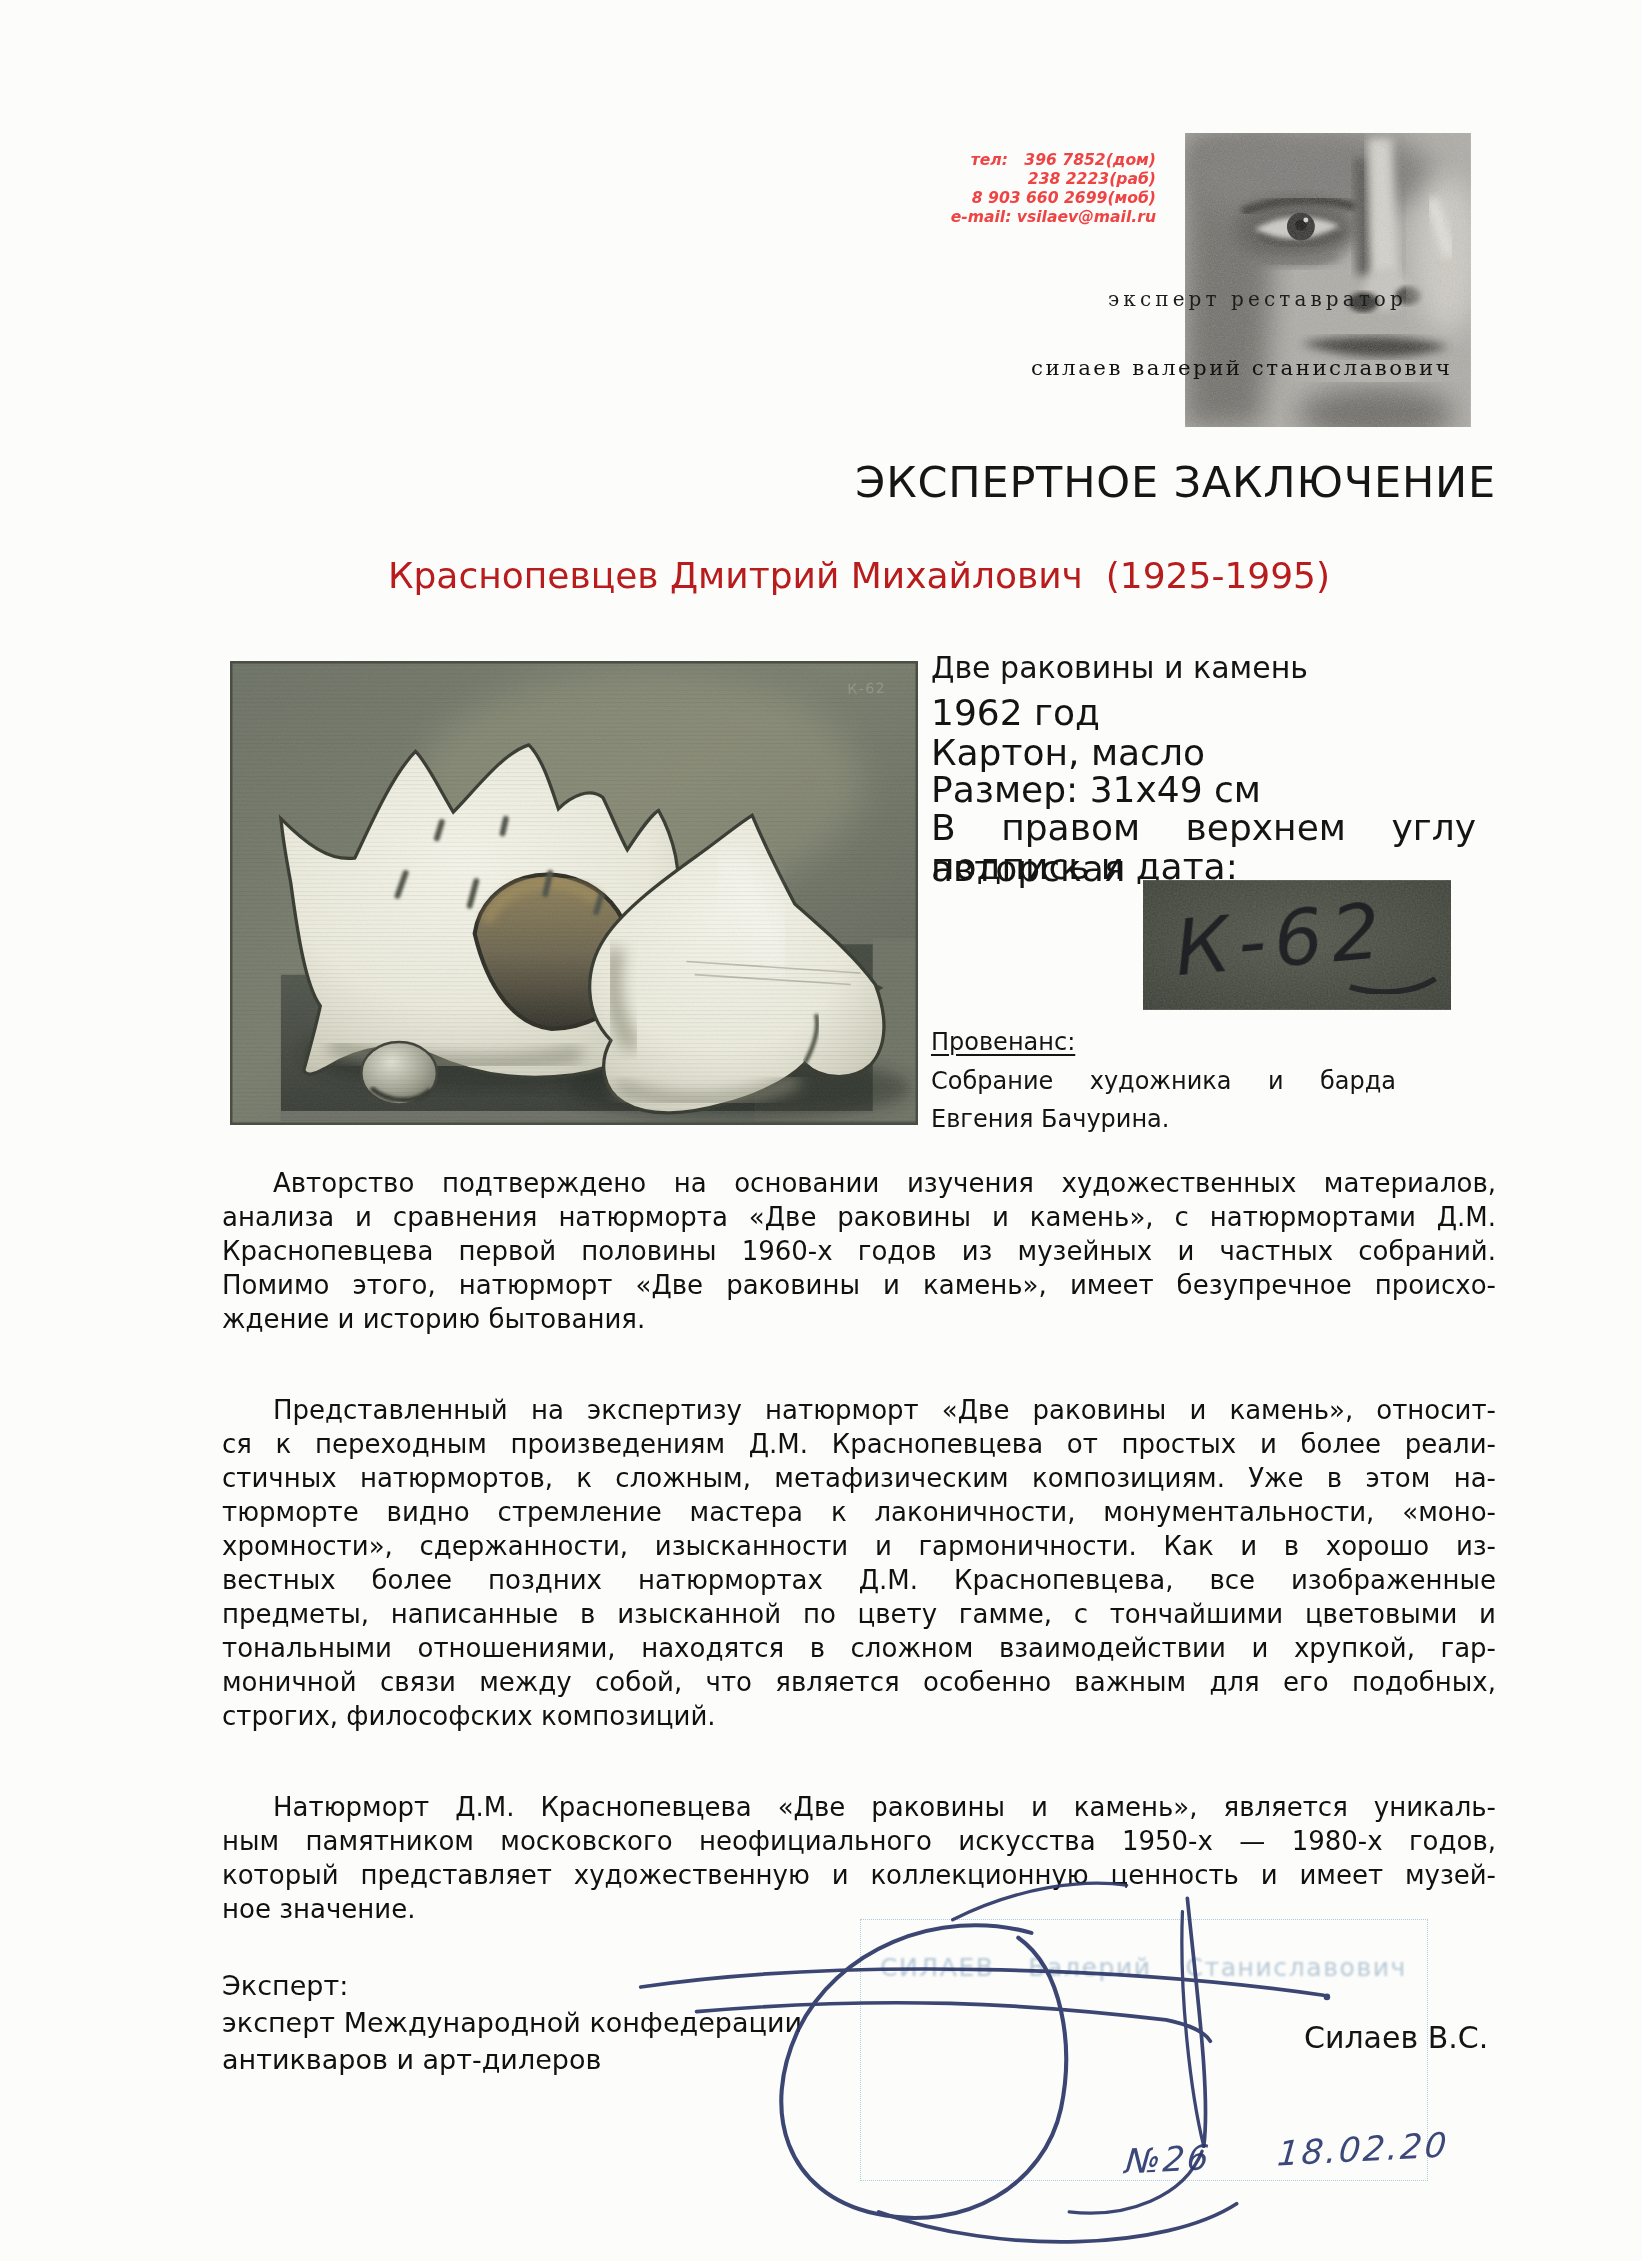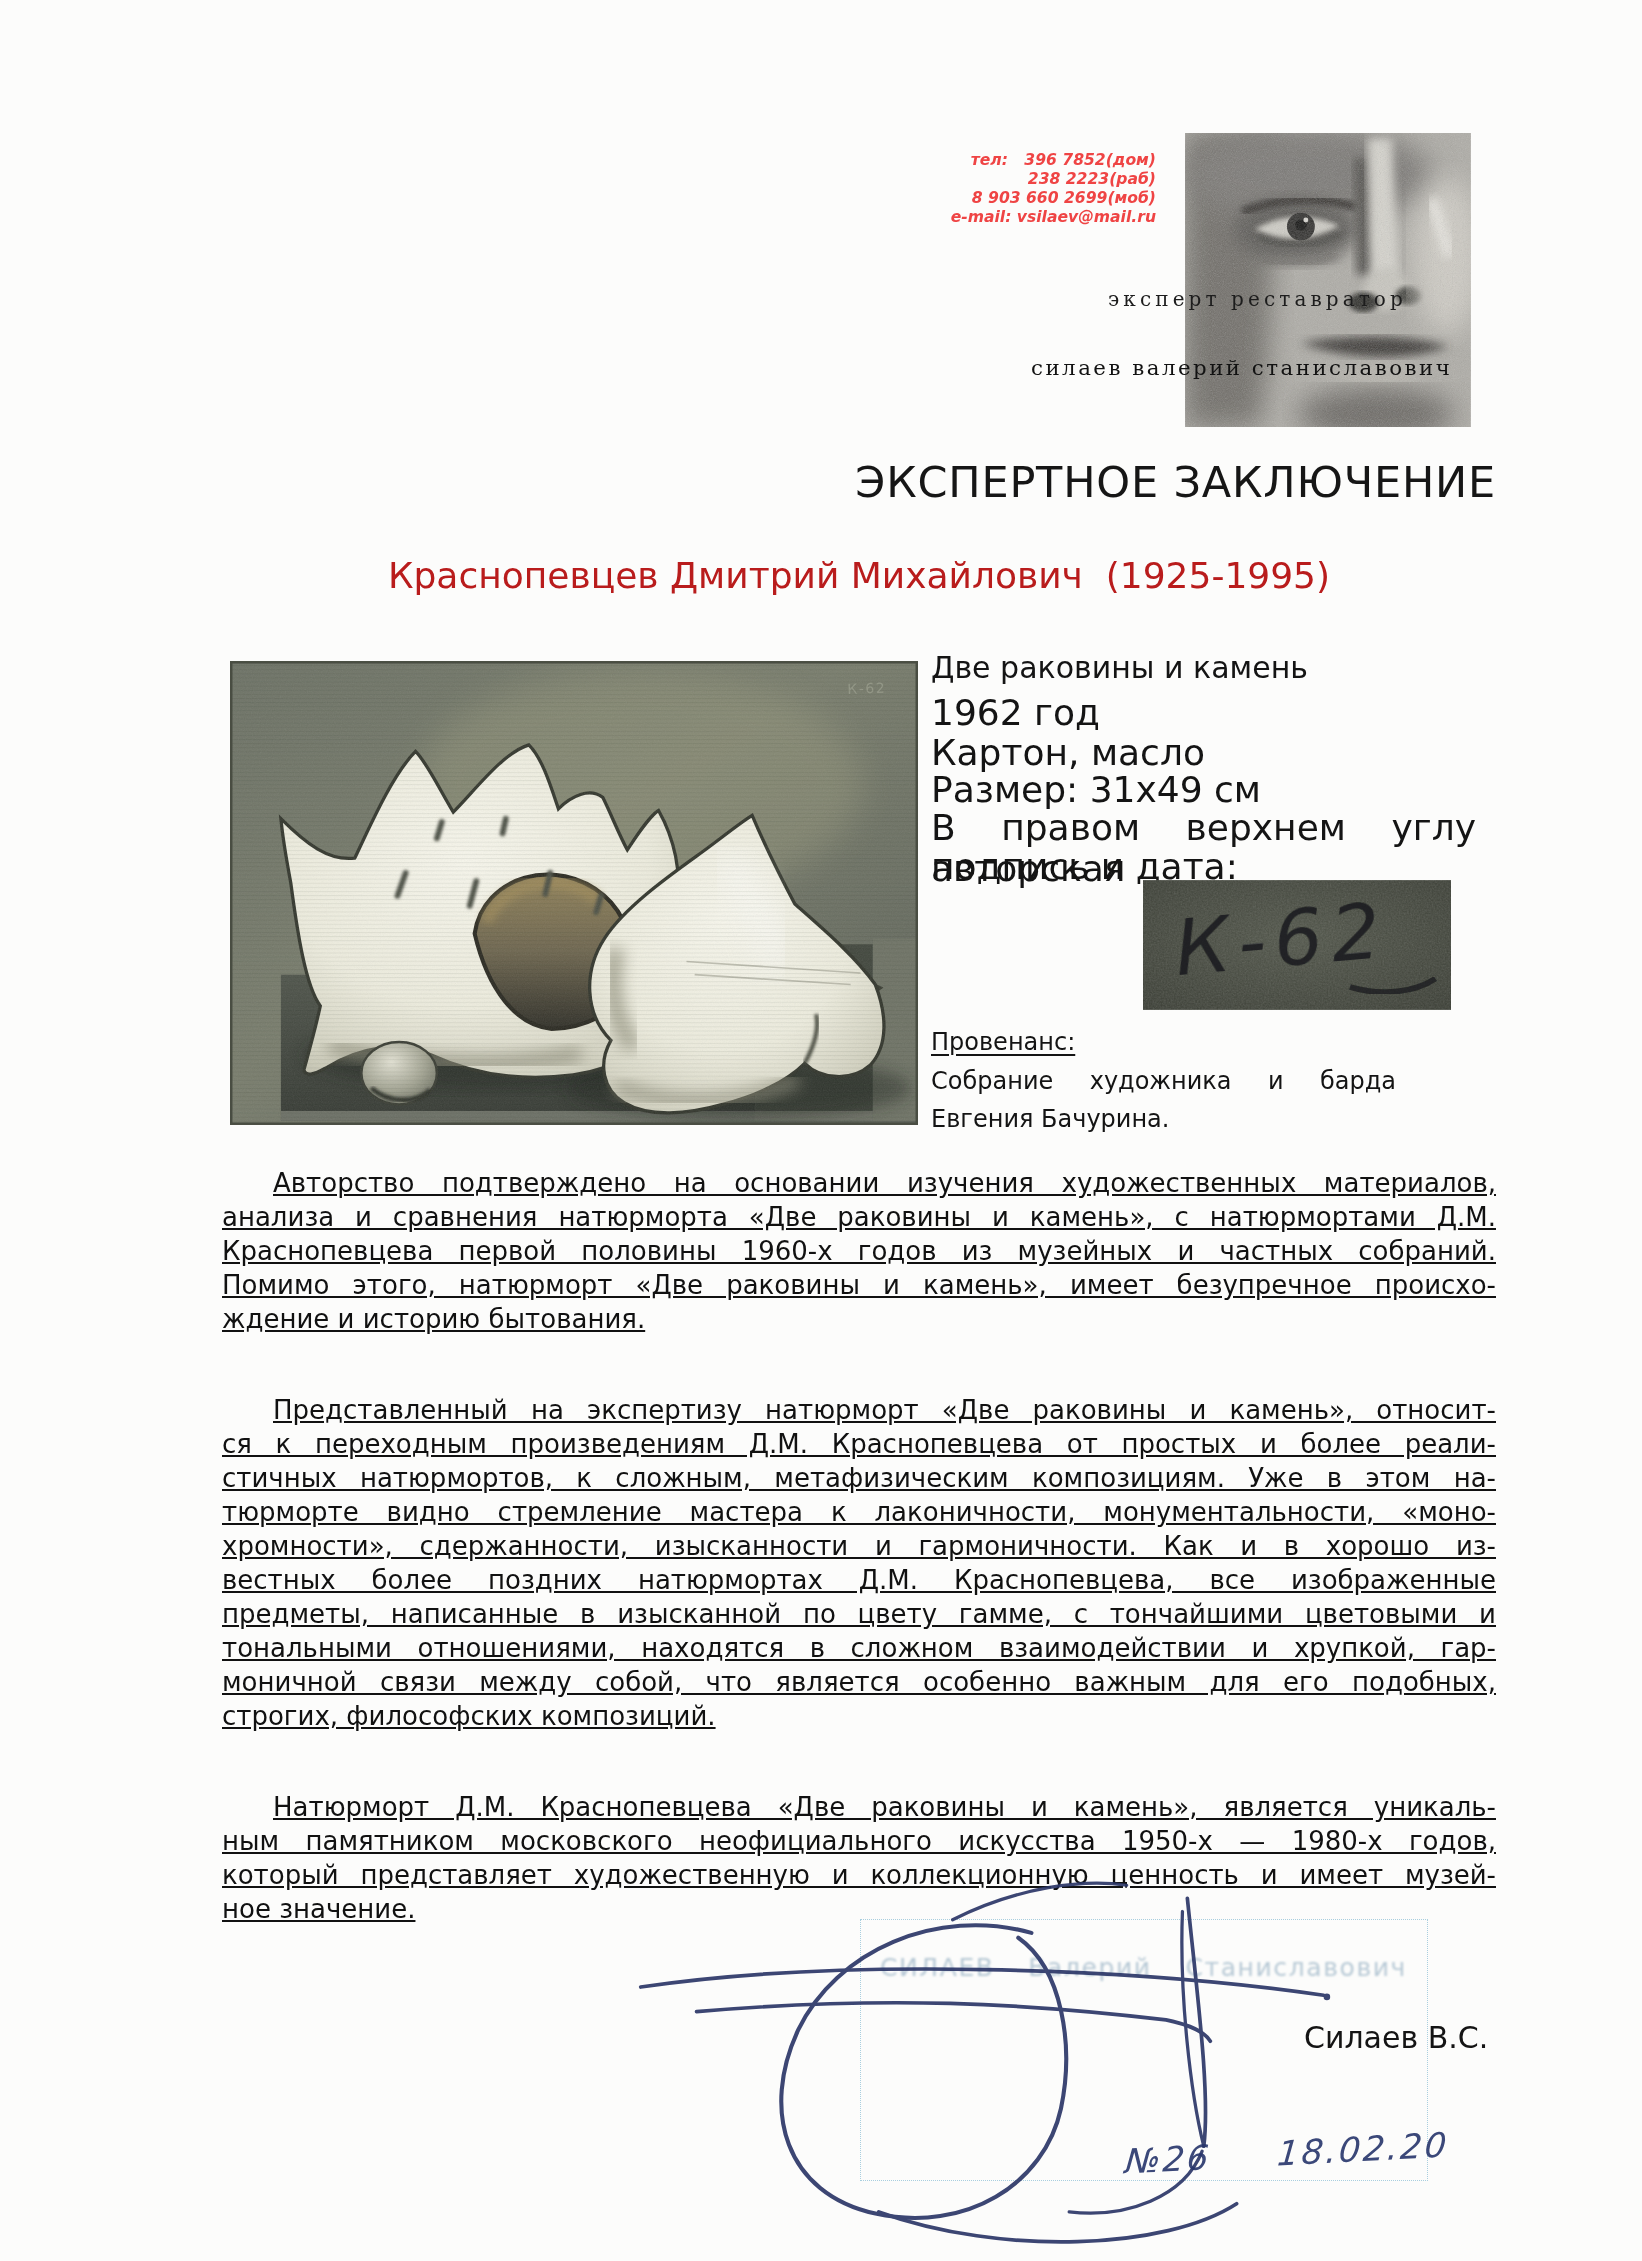--- a/index.html
+++ b/index.html
@@ -29,21 +29,21 @@
   .art-size{top:769px;}
   .art-note1{top:807px; text-align:justify; text-align-last:justify;}
   .art-note2{top:846px;}
   .sigcrop{left:1143px; top:880px; width:308px; height:130px;}
   .prov-line{left:931px; width:465px; font-size:24px; color:#141414;}
   .prov-label{top:1028px; text-decoration:underline; text-underline-offset:4.1px;}
   .prov1{top:1067px; text-align:justify; text-align-last:justify;}
   .prov2{top:1105px;}
   
   .bodytext{left:222px; top:1166px; width:1274px; font-size:26px; line-height:34px; color:#111;}
-  .para{margin:0 0 57px 0;text-decoration:underline;}
+  .para{margin:0 0 57px 0;}
   .jl{text-align:justify; text-align-last:justify;}
   .ind{text-indent:51px;}
   
   .expert{left:222px; top:1967px; font-size:27px; line-height:37px; color:#111; z-index:1;}
   .stamp-rect{left:860px; top:1919px; width:566px; height:260px;
     border:1.6px dotted #a9cfdf; z-index:1;}
   .stamp-faint{left:880px; top:1953px; width:527px; font-size:25px; letter-spacing:1.6px;
     color:rgba(125,158,182,0.55); filter:blur(0.8px);
     text-align:justify; text-align-last:justify; z-index:1;}
   .signature-svg{left:493px; top:1872px; width:1067px; height:386px; z-index:4;}
@@ -270,20 +270,25 @@
       <div>строгих, философских композиций.</div>
     </div>
     <div class="para">
       <div class="jl ind">Натюрморт Д.М. Краснопевцева «Две раковины и камень», является уникаль-</div>
       <div class="jl">ным памятником московского неофициального искусства 1950-х — 1980-х годов,</div>
       <div class="jl">который представляет художественную и коллекционную ценность и имеет музей-</div>
       <div>ное значение.</div>
     </div>
   </div>
 
+  <div class="abs expert">
+    <div>Эксперт:</div>
+    <div>эксперт Международной конфедерации</div>
+    <div>антикваров и арт-дилеров</div>
+  </div>
 
   <div class="abs stamp-rect"></div>
   <div class="abs stamp-faint">СИЛАЕВ Валерий Станиславович</div>
 
   <svg class="abs signature-svg" viewBox="0 0 1300 470" aria-hidden="true">
     <g fill="none" stroke="#2c3768" stroke-linecap="round" opacity="0.92">
       <path stroke-width="4.5" d="M180,140 C420,104 780,116 1012,150"></path>
       <circle cx="1016" cy="152" r="4" fill="#2c3768" stroke="none"></circle>
       <path stroke-width="4.5" d="M248,170 C480,150 650,160 820,180 C850,186 868,196 874,206"></path>
       <path stroke-width="5" d="M656,74 C540,42 418,96 372,192 C326,290 356,392 466,416 C576,440 672,380 692,288 C708,212 694,118 640,80"></path>

